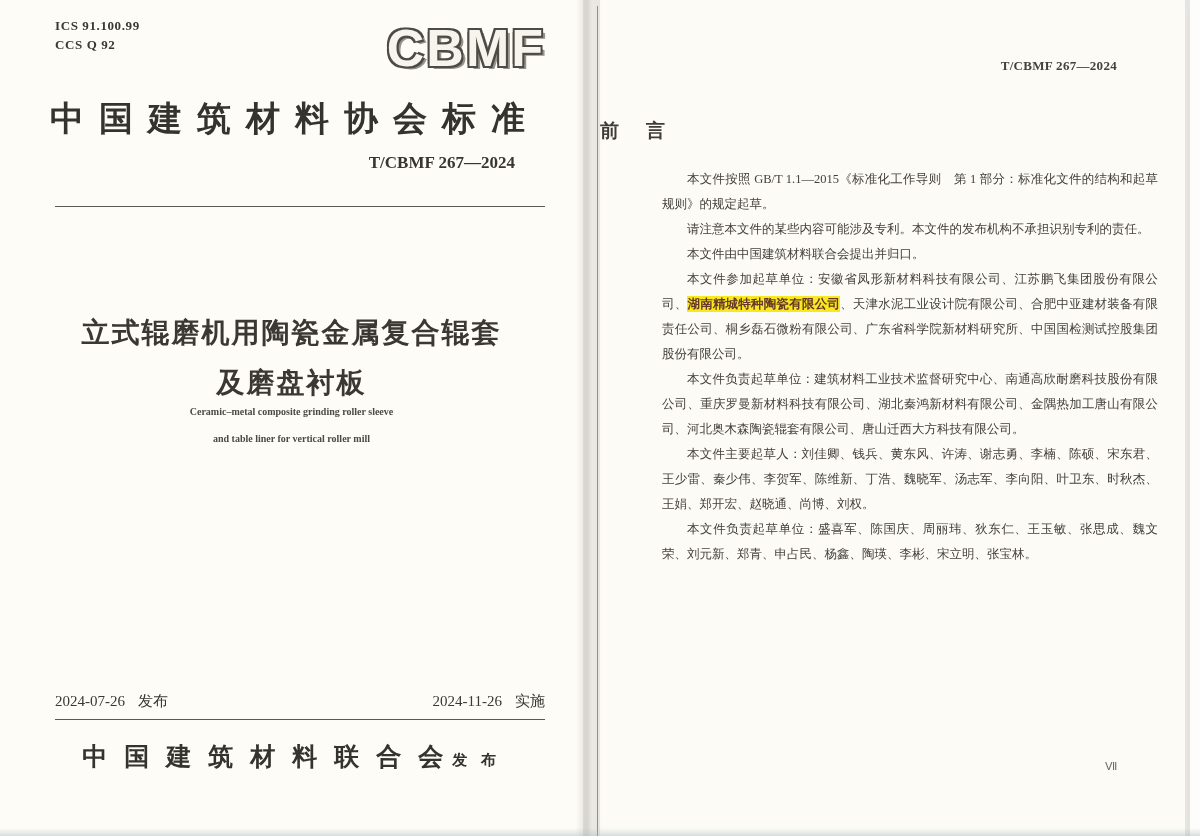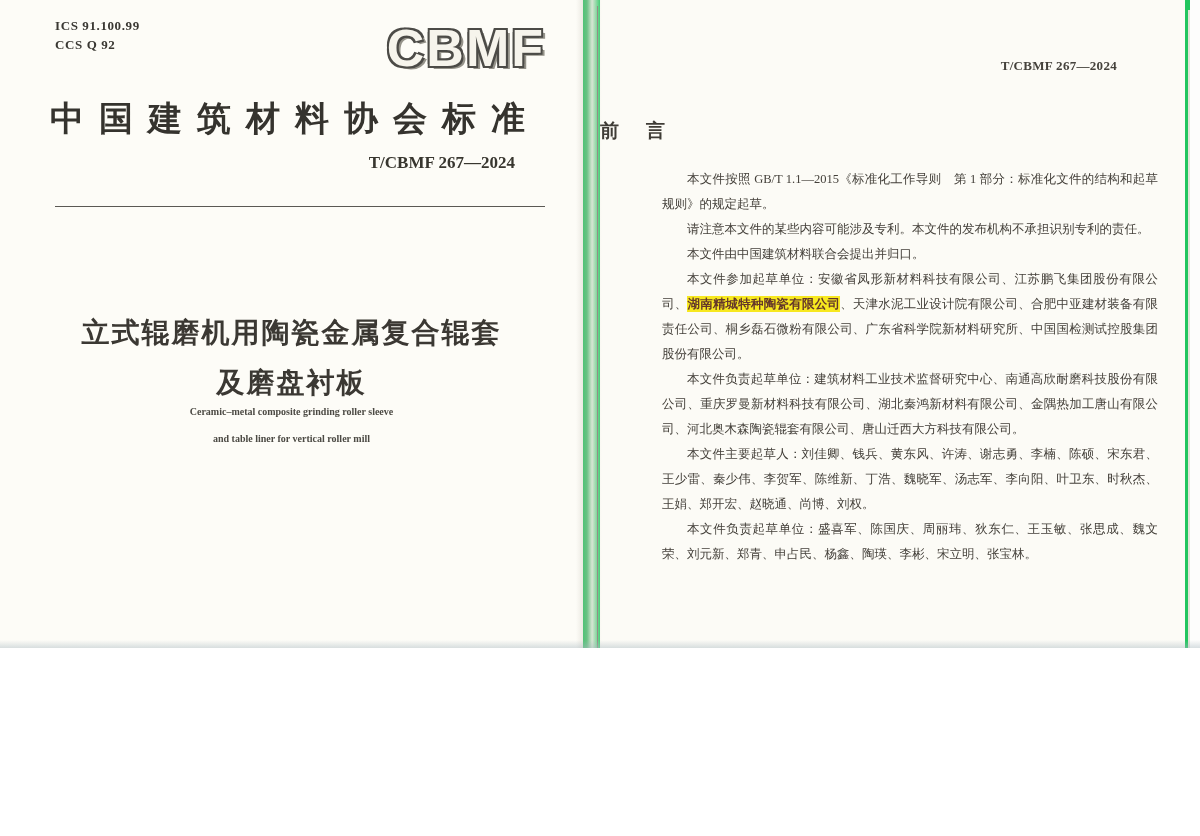--- a/index.html
+++ b/index.html
@@ -1,19 +1,19 @@
 <!DOCTYPE html>
 <html><head>
 <meta charset="utf-8">
 <style>
   * { margin:0; padding:0; box-sizing:border-box; }
   body { background:#ffffff; font-family:"Liberation Serif", serif; }
   .scan {
-    position:relative; width:1200px; height:648px; overflow:hidden;
-    background:#22c55e;
+    position:relative; width:1200px; height:836px; overflow:hidden;
+    background:#e5e5e5;
   }
   .page { position:absolute; top:0; height:836px; }
   .page-left  { left:0; width:583px;  background:#fdfcf7; }
   .page-right { left:600px; width:585px; background:#fcfbf6; }
 
   
   .seam {
     position:absolute; left:576px; top:0; width:26px; height:836px;
     background:linear-gradient(90deg, rgba(205,201,190,0) 0%, rgba(193,189,178,0.45) 42%, rgba(236,233,225,0.9) 62%, rgba(253,252,247,0) 100%);
   }
@@ -37,21 +37,21 @@
     font-weight:bold; font-size:17px; color:#38362f; }
   .rule { position:absolute; left:55px; width:490px; height:1px; background:#5b5954; }
   .rule-top { top:206px; }
   .rule-bottom { top:719px; }
   .title-zh { position:absolute; left:0; top:308px; width:583px; text-align:center;
     font-weight:bold; font-size:28px; line-height:50px; color:#3b3833; letter-spacing:2px; }
   .title-en { position:absolute; left:0; top:398px; width:583px; text-align:center;
     font-weight:bold; font-size:10px; line-height:27px; color:#4c4a44; }
   .dates-row { position:absolute; left:55px; top:692px; width:490px; display:flex; justify-content:space-between;
     font-size:15px; color:#3a3833; }
-  .date-label { margin-left:22px; }
+  .date-label { margin-left:13px; }
   .publisher-row { position:absolute; left:0; top:740px; width:583px; text-align:center; white-space:nowrap; color:#35332e; }
   .publisher-name { font-weight:bold; font-size:25px; letter-spacing:17px; }
   .publisher-label { font-weight:bold; font-size:15px; letter-spacing:5px; margin-left:-8px; }
 
   
   .fw-docnum { position:absolute; right:68px; top:58px; font-weight:bold; font-size:13px; color:#45423c; letter-spacing:0.3px; }
   .fw-heading { position:absolute; left:0; top:118px; width:585px; 
     font-weight:bold; font-size:19px; letter-spacing:4px; color:#3f3c36; }
   .fw-body { position:absolute; left:62px; top:167px; width:496px; color:#44403a; }
   .fw-body p { text-indent:2em; text-align:justify; font-size:12.5px; line-height:25px; }

